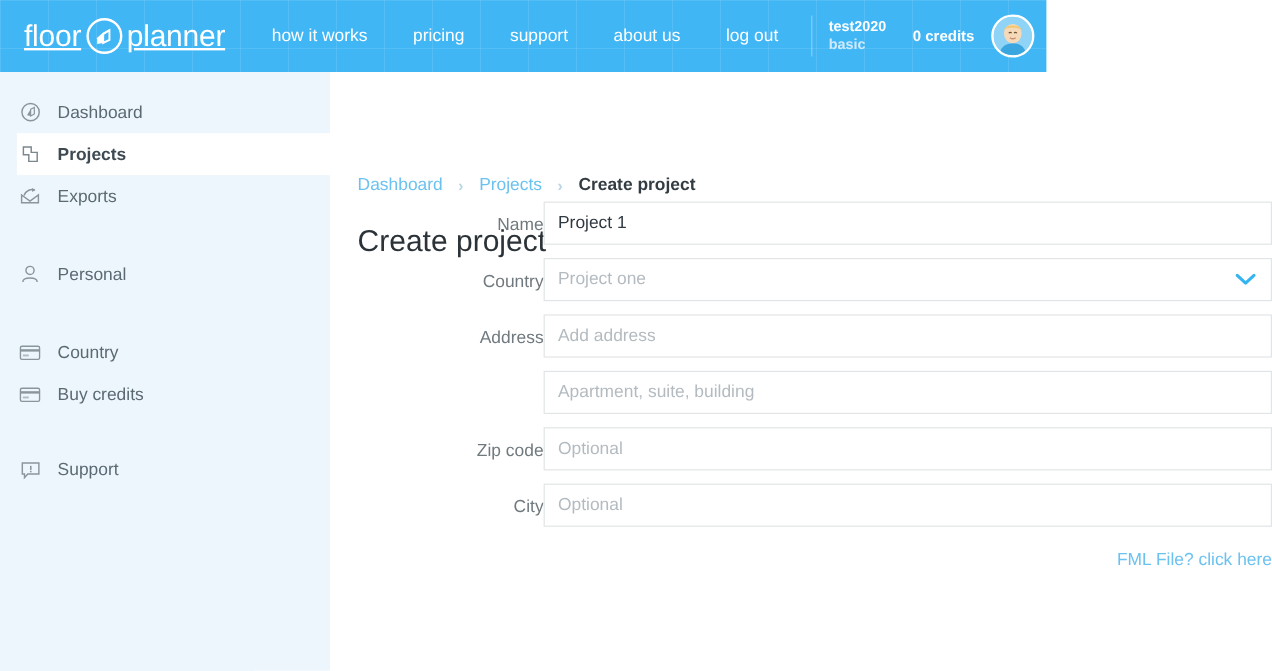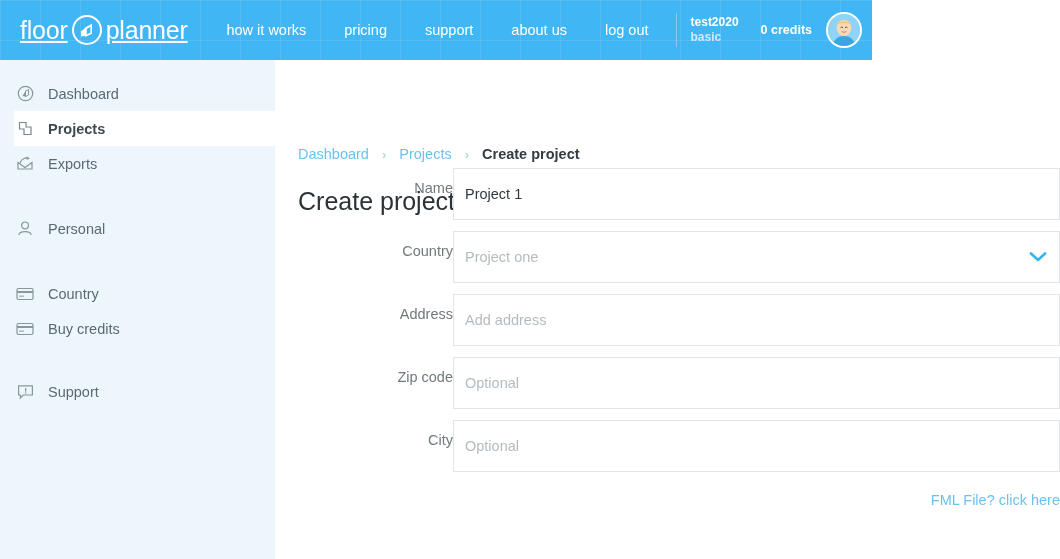--- a/index.html
+++ b/index.html
@@ -143,21 +143,21 @@
     display: flex; align-items: flex-start;
     margin-bottom: 11px;
   }
   .form-label {
     width: 178px; flex: none;
     padding-left: 23px; padding-top: 12px;
     color: #70797e; font-size: 14.5px;
   }
   .field {
     flex: 1;
-    height: 52px;
+    height: 36px;
     border: 1px solid #e2e5e7;
     background: #ffffff;
     display: flex; align-items: center;
     padding: 0 11px;
     font-size: 14.5px;
     position: relative;
   }
   .field-value { color: #303840; }
   .field-placeholder { color: #b4bbc0; }
   .chev {
@@ -340,20 +340,26 @@
         </div>
       </div>
 
       <div class="form-row">
         <div class="form-label">Address</div>
         <div class="field">
           <span class="field-placeholder">Add address</span>
         </div>
       </div>
 
+      <div class="form-row">
+        <div class="form-label"></div>
+        <div class="field">
+          <span class="field-placeholder">Apartment, suite, building</span>
+        </div>
+      </div>
 
       <div class="form-row">
         <div class="form-label">Zip code</div>
         <div class="field">
           <span class="field-placeholder">Optional</span>
         </div>
       </div>
 
       <div class="form-row">
         <div class="form-label">City</div>

